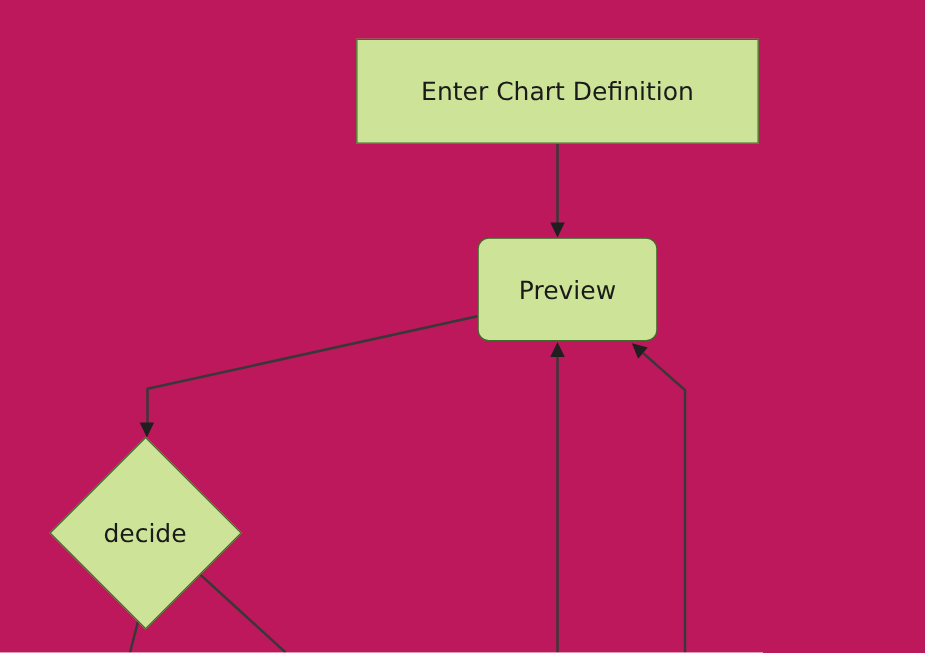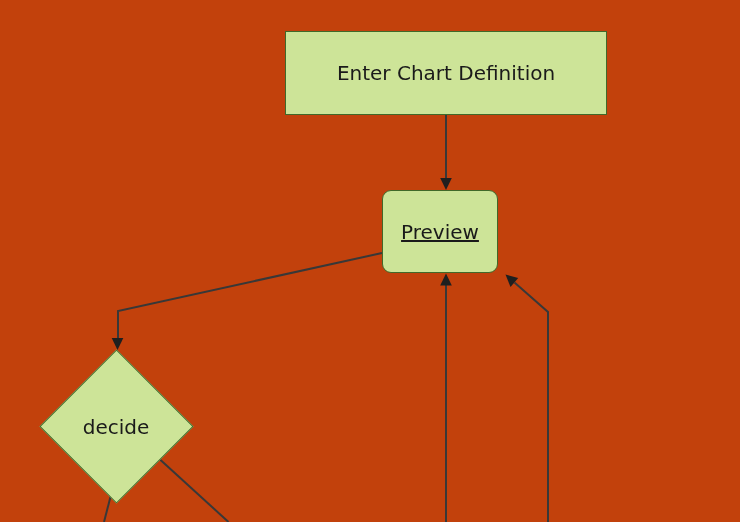--- a/index.html
+++ b/index.html
@@ -5,21 +5,21 @@
   html, body {
     margin: 0;
     padding: 0;
     background: #ffffff;
     font-family: "DejaVu Sans", "Liberation Sans", sans-serif;
   }
   .canvas {
     position: relative;
     width: 740px;
     height: 522px;
-    background: #c2410c;
+    background: #be185d;
     overflow: hidden;
   }
   .edges-layer {
     position: absolute;
     left: 0; top: 0;
     width: 740px;
     height: 522px;
   }
   .edges-layer path {
     fill: none;
@@ -41,23 +41,22 @@
     color: #1a1a1a;
     font-size: 20px;
     white-space: nowrap;
   }
   .node-rect {
     left: 285px; top: 31px;
     width: 322px; height: 84px;
   }
   .node-rounded {
     left: 382px; top: 190px;
-    width: 116px; height: 83px;
+    width: 144px; height: 83px;
     border-radius: 9px;
-    text-decoration: underline;
   }
   .node-diamond {
     left: 62px; top: 372px;
     width: 109px; height: 109px;
     transform: rotate(45deg);
   }
   .node-diamond .diamond-label {
     transform: rotate(-45deg);
   }
   .node-label {

